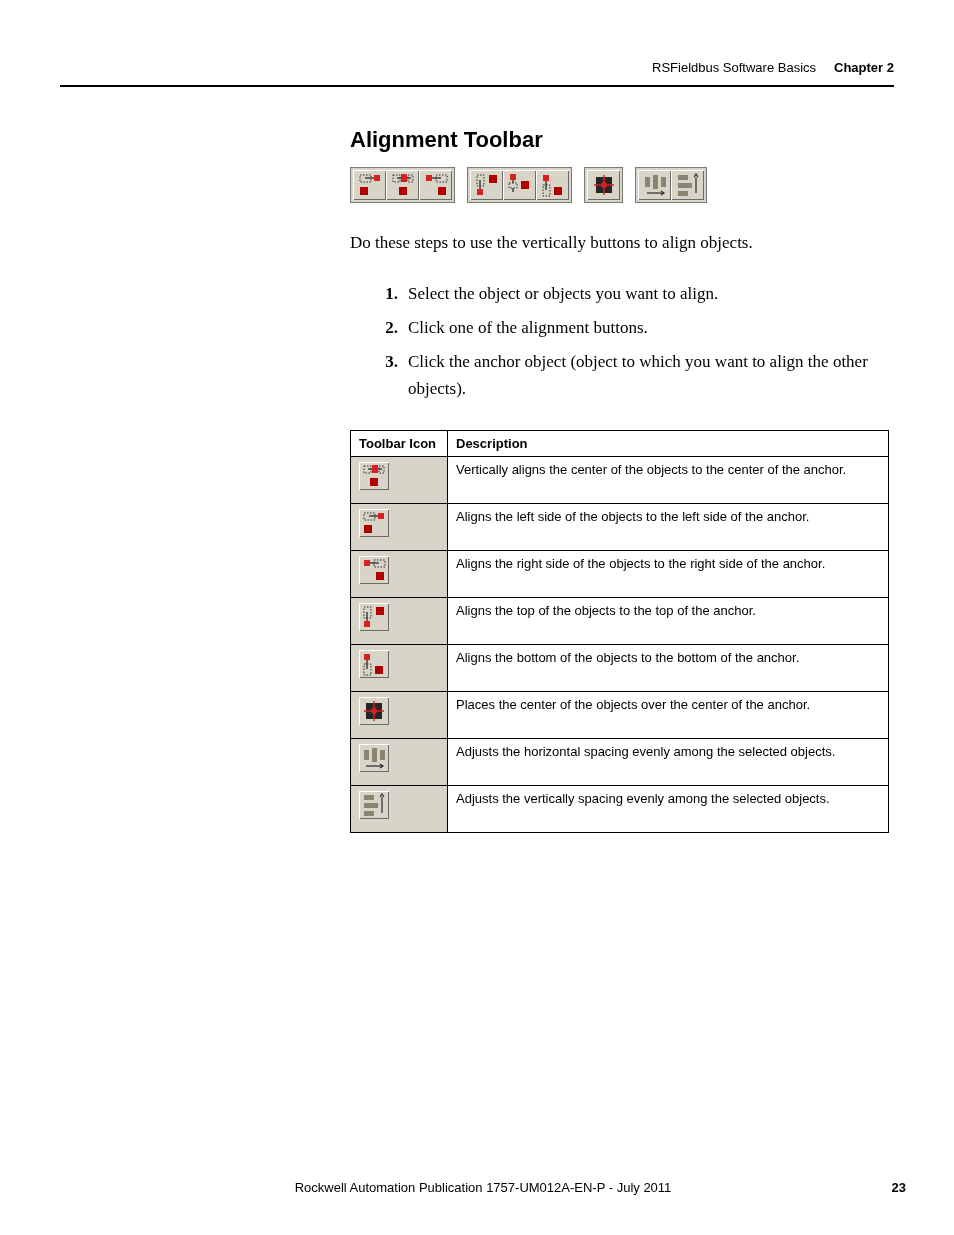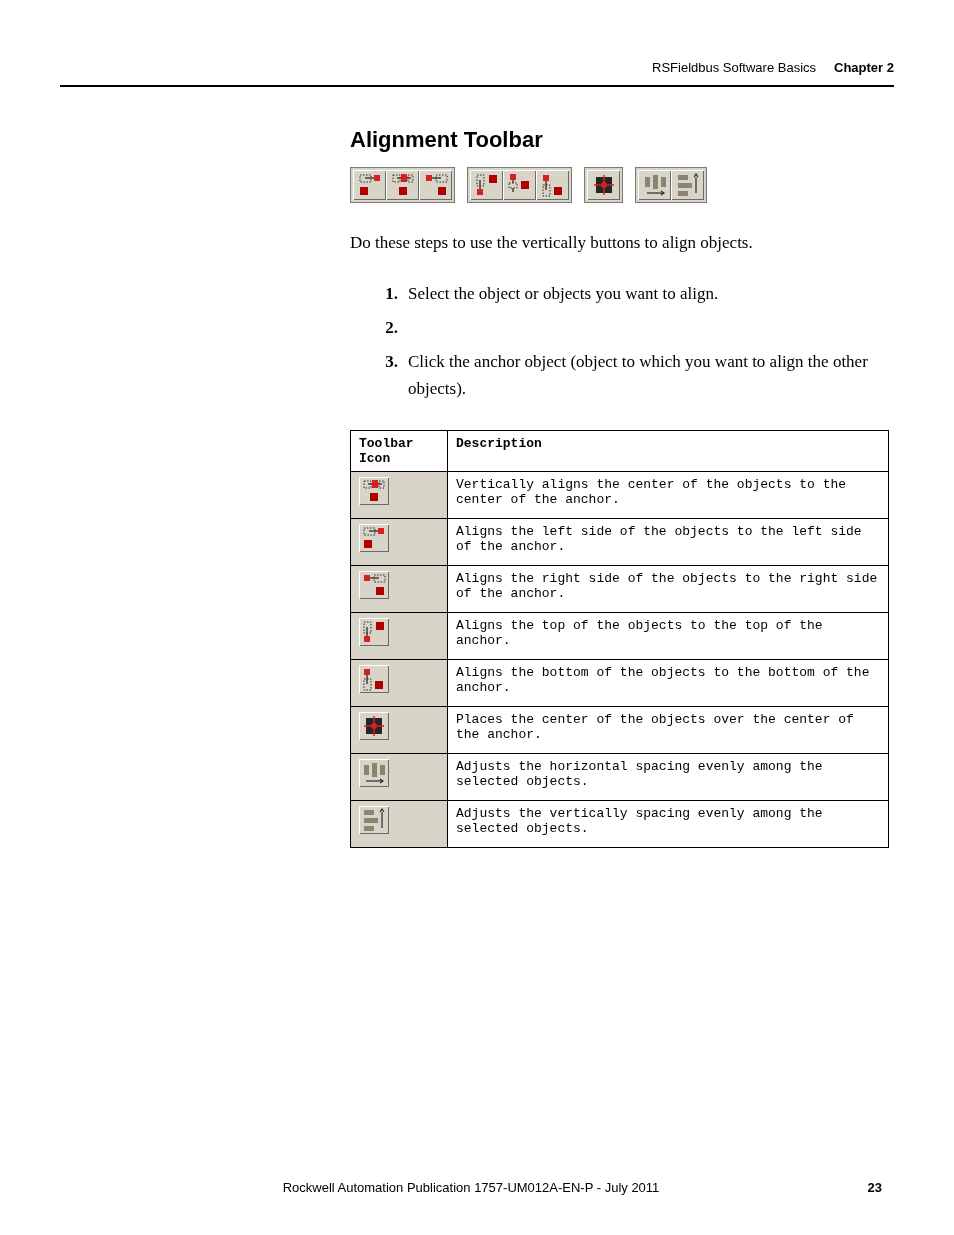--- a/index.html
+++ b/index.html
@@ -82,21 +82,21 @@
     margin-bottom: 8px;
   }
   .step-num {
     font-weight: bold;
     min-width: 18px;
     text-align: right;
   }
   .desc-table {
     width: 100%;
     border-collapse: collapse;
-    font-family: Liberation Mono, monospace;
+    font-family: Liberation Sans, sans-serif;
     font-size: 13px;
   }
   .desc-table th, .desc-table td {
     border: 1px solid #000;
     padding: 5px 8px;
     vertical-align: top;
     text-align: left;
   }
   .desc-table th {
     font-weight: bold;
@@ -119,21 +119,21 @@
     height: 28px;
     align-items: center;
     justify-content: center;
     background: #d9d4c8;
     box-shadow: inset 1px 1px 0 #fff, inset -1px -1px 0 #6a6a6a;
   }
   .footer {
     position: absolute;
     bottom: 40px;
     left: 60px;
-    right: 72px;
+    right: 48px;
     font-family: Arial, Helvetica, sans-serif;
     font-size: 13px;
     display: flex;
     justify-content: center;
   }
   .page-number {
     position: absolute;
     right: 0;
     font-weight: bold;
   }
@@ -241,20 +241,21 @@
 
     <div class="intro-text">Do these steps to use the vertically buttons to align objects.</div>
 
     <ol class="steps-list" id="steps-list">
         <li>
           <span class="step-num">1.</span>
           <span>Select the object or objects you want to align.</span>
         </li>
         <li>
           <span class="step-num">2.</span>
+          <span>Click one of the alignment buttons.</span>
         </li>
         <li>
           <span class="step-num">3.</span>
           <span>Click the anchor object (object to which you want to align the other objects).</span>
         </li>
       </ol>
 
     <table class="desc-table">
       <thead>
         <tr>

